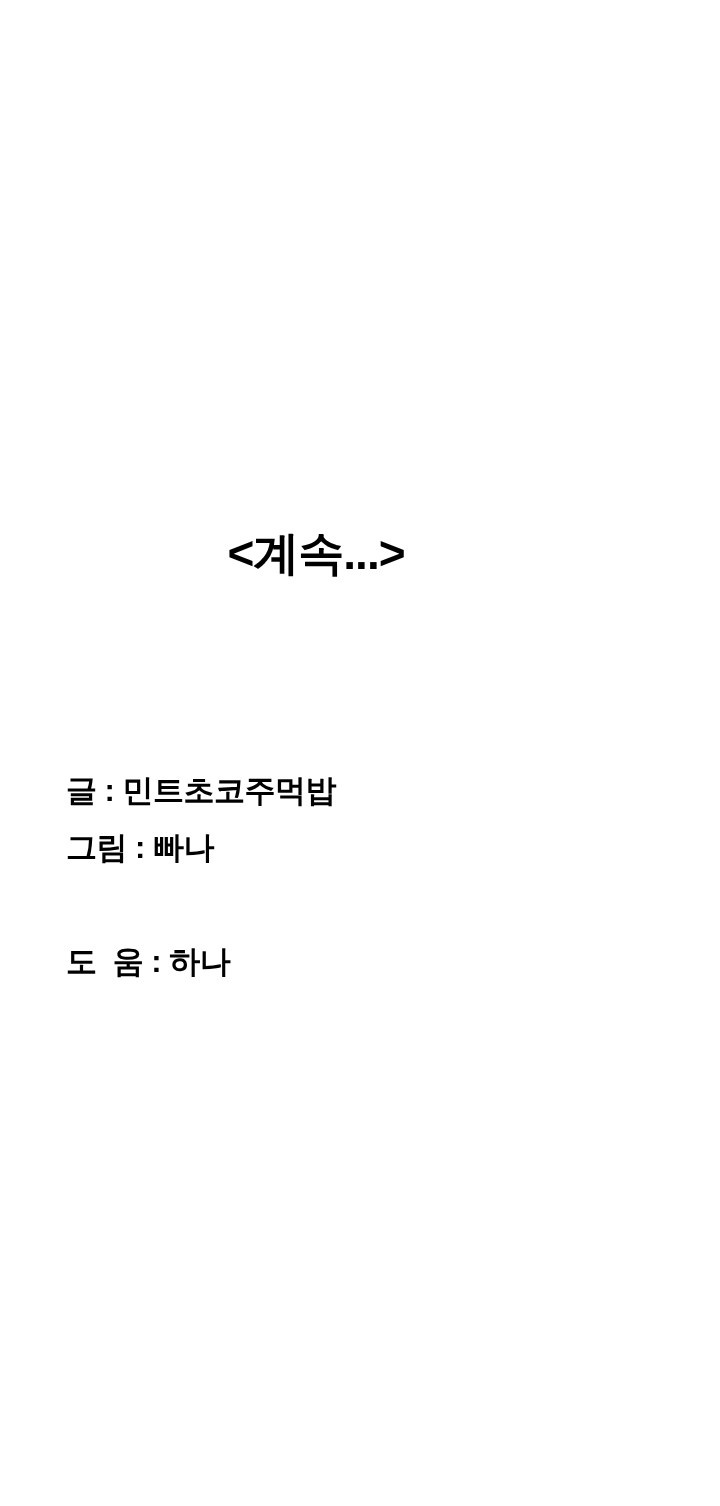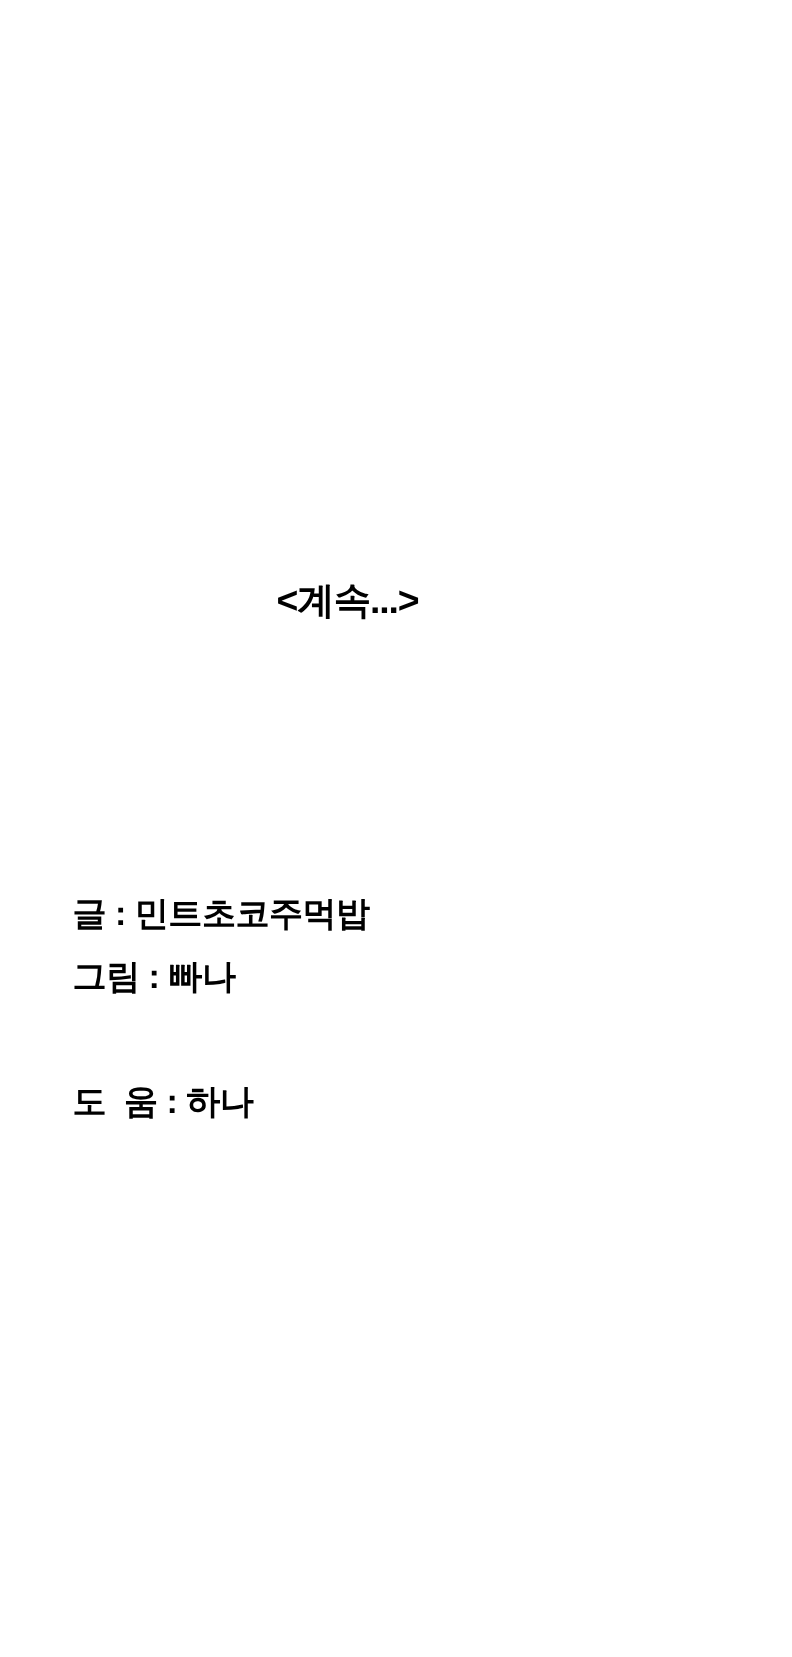--- a/index.html
+++ b/index.html
@@ -23,30 +23,30 @@
     background: #ffffff;
   }
   .continue-text {
     position: absolute;
     left: 0;
     top: 528px;
     width: 720px;
     text-align: center;
     padding-right: 88px;
     box-sizing: border-box;
-    font-size: 34px;
+    font-size: 46px;
     font-weight: 700;
     letter-spacing: -1px;
     line-height: 1.1;
     white-space: nowrap;
   }
   .credits {
     position: absolute;
     left: 66px;
-    top: 802px;
+    top: 762px;
     width: 560px;
   }
   .credit-line {
     font-size: 31px;
     font-weight: 700;
     line-height: 57px;
     letter-spacing: -0.5px;
     white-space: pre;
   }
   .credit-gap {

